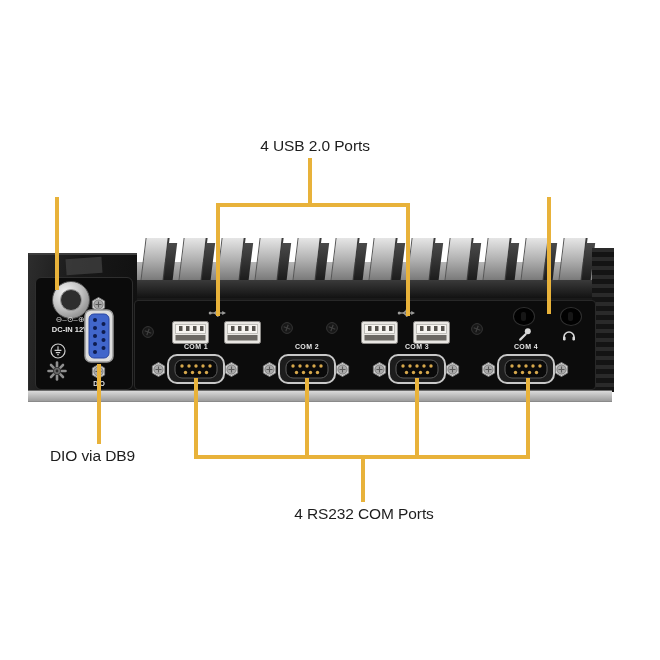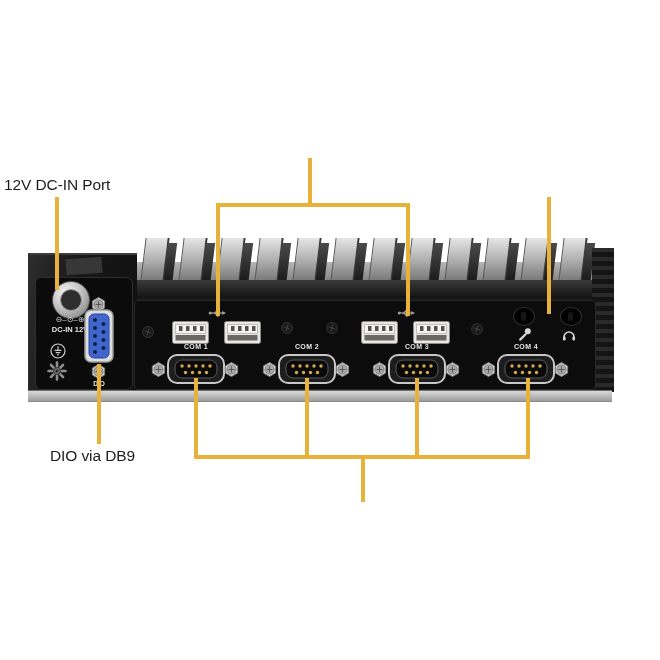--- a/index.html
+++ b/index.html
@@ -57,22 +57,23 @@
   .comwrap{position:absolute;top:343px;width:58px;height:42px;z-index:8;}
   .oval{position:absolute;width:20px;height:17px;border-radius:50%;background:#010101;
         border:1px solid #303030;z-index:8;}
   .oval i{position:absolute;left:7px;top:4px;width:5px;height:9px;border-radius:2px;background:#161616;display:block;}
 </style>
 </head>
 <body>
 
 <div id="scene">
 
-  <div class="ann-label" style="left:4px;top:176px;">12V DC-IN Port</div>
+  <div class="ann-label center" style="left:240px;top:137px;width:150px;">4 USB 2.0 Ports</div>
   <div class="ann-label" style="left:50px;top:447px;">DIO via DB9</div>
+  <div class="ann-label center" style="left:264px;top:505px;width:200px;">4 RS232 COM Ports</div>
 
   <div class="v" style="left:55px;top:197px;height:93px;"></div>
   <div class="v" style="left:308px;top:158px;height:47px;"></div>
   <div class="h" style="left:216px;top:203px;width:194px;"></div>
   <div class="v" style="left:216px;top:203px;height:113px;"></div>
   <div class="v" style="left:406px;top:203px;height:113px;"></div>
   <div class="v" style="left:547px;top:197px;height:117px;"></div>
   <div class="v" style="left:97px;top:364px;height:80px;"></div>
   <div class="v" style="left:194px;top:378px;height:80px;"></div>
   <div class="v" style="left:305px;top:378px;height:80px;"></div>

